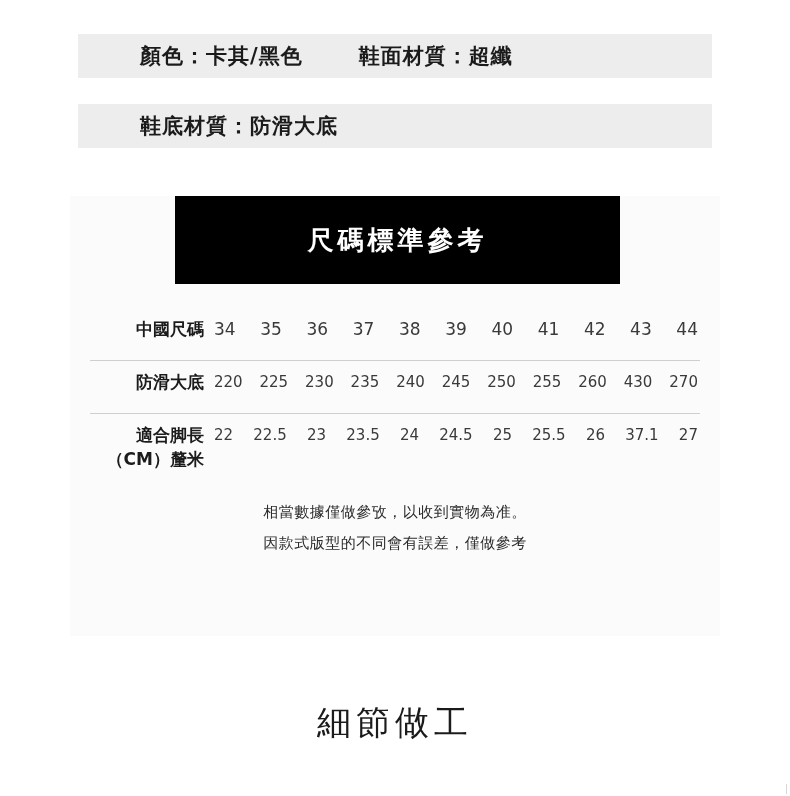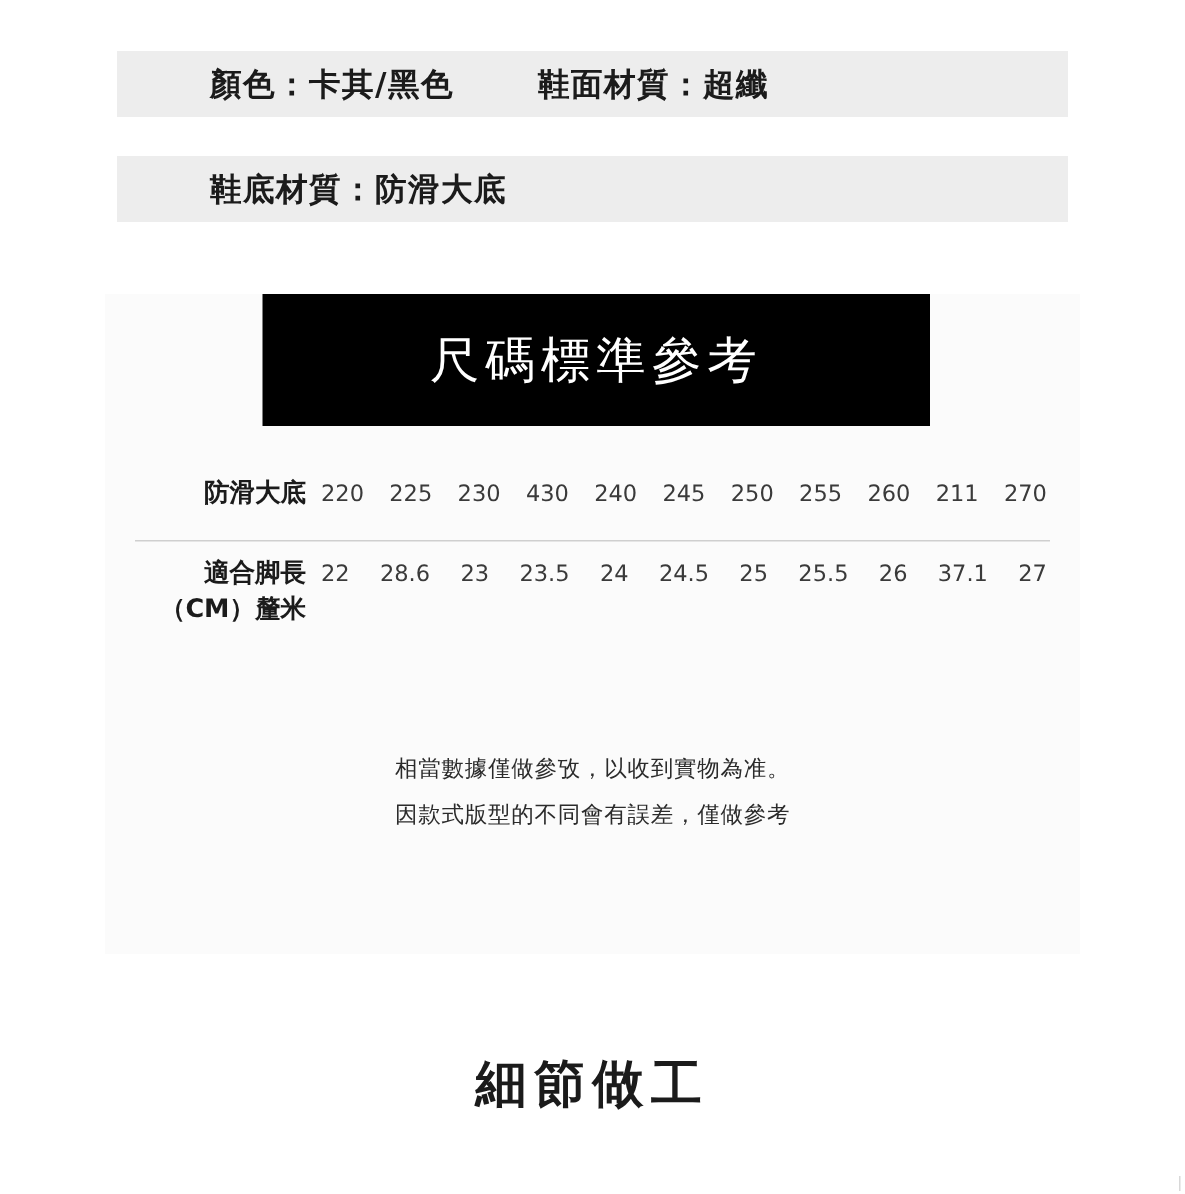--- a/index.html
+++ b/index.html
@@ -63,22 +63,22 @@
     top: 0px;
     width: 445px;
     height: 88px;
     background: #000000;
     display: flex;
     align-items: center;
     justify-content: center;
   }
   .chart-title-band .title-text {
     color: #ffffff;
-    font-size: 33px;
-    font-weight: normal;
+    font-size: 26px;
+    font-weight: bold;
     letter-spacing: 4px;
   }
 
   .table-wrap {
     position: absolute;
     left: 20px;
     top: 112px;
     width: 610px;
   }
 
@@ -142,21 +142,21 @@
   }
 
   
   .bottom-heading {
     position: absolute;
     left: 0;
     top: 700px;
     width: 790px;
     text-align: center;
     font-size: 34px;
-    font-weight: bold;
+    font-weight: normal;
     color: #1b1b1b;
     letter-spacing: 5px;
   }
 
   .corner-tick {
     position: absolute;
     right: 3px;
     bottom: 2px;
     width: 1px;
     height: 10px;
@@ -178,46 +178,62 @@
   </div>
 
   <div class="chart-panel">
 
     <div class="chart-title-band">
       <span class="title-text">尺碼標準參考</span>
     </div>
 
     <div class="table-wrap">
 
+      <div class="trow">
+        <div class="rlabel">中國尺碼</div>
+        <div class="rvals">
+          <span class="cell">34</span>
+          <span class="cell">35</span>
+          <span class="cell">36</span>
+          <span class="cell">37</span>
+          <span class="cell">38</span>
+          <span class="cell">39</span>
+          <span class="cell">40</span>
+          <span class="cell">41</span>
+          <span class="cell">42</span>
+          <span class="cell">43</span>
+          <span class="cell">44</span>
+        </div>
+      </div>
 
       <div class="trow">
         <div class="rlabel">防滑大底</div>
         <div class="rvals small">
           <span class="cell">220</span>
           <span class="cell">225</span>
           <span class="cell">230</span>
-          <span class="cell">430</span>
+          <span class="cell">235</span>
           <span class="cell">240</span>
           <span class="cell">245</span>
           <span class="cell">250</span>
           <span class="cell">255</span>
           <span class="cell">260</span>
-          <span class="cell">211</span>
+          <span class="cell">430</span>
           <span class="cell">270</span>
         </div>
       </div>
 
       <div class="trow last">
         <div class="rlabel">
           <span>適合脚長</span>
           <span class="sub">（CM）釐米</span>
         </div>
         <div class="rvals small">
           <span class="cell">22</span>
-          <span class="cell">28.6</span>
+          <span class="cell">22.5</span>
           <span class="cell">23</span>
           <span class="cell">23.5</span>
           <span class="cell">24</span>
           <span class="cell">24.5</span>
           <span class="cell">25</span>
           <span class="cell">25.5</span>
           <span class="cell">26</span>
           <span class="cell">37.1</span>
           <span class="cell">27</span>
         </div>

